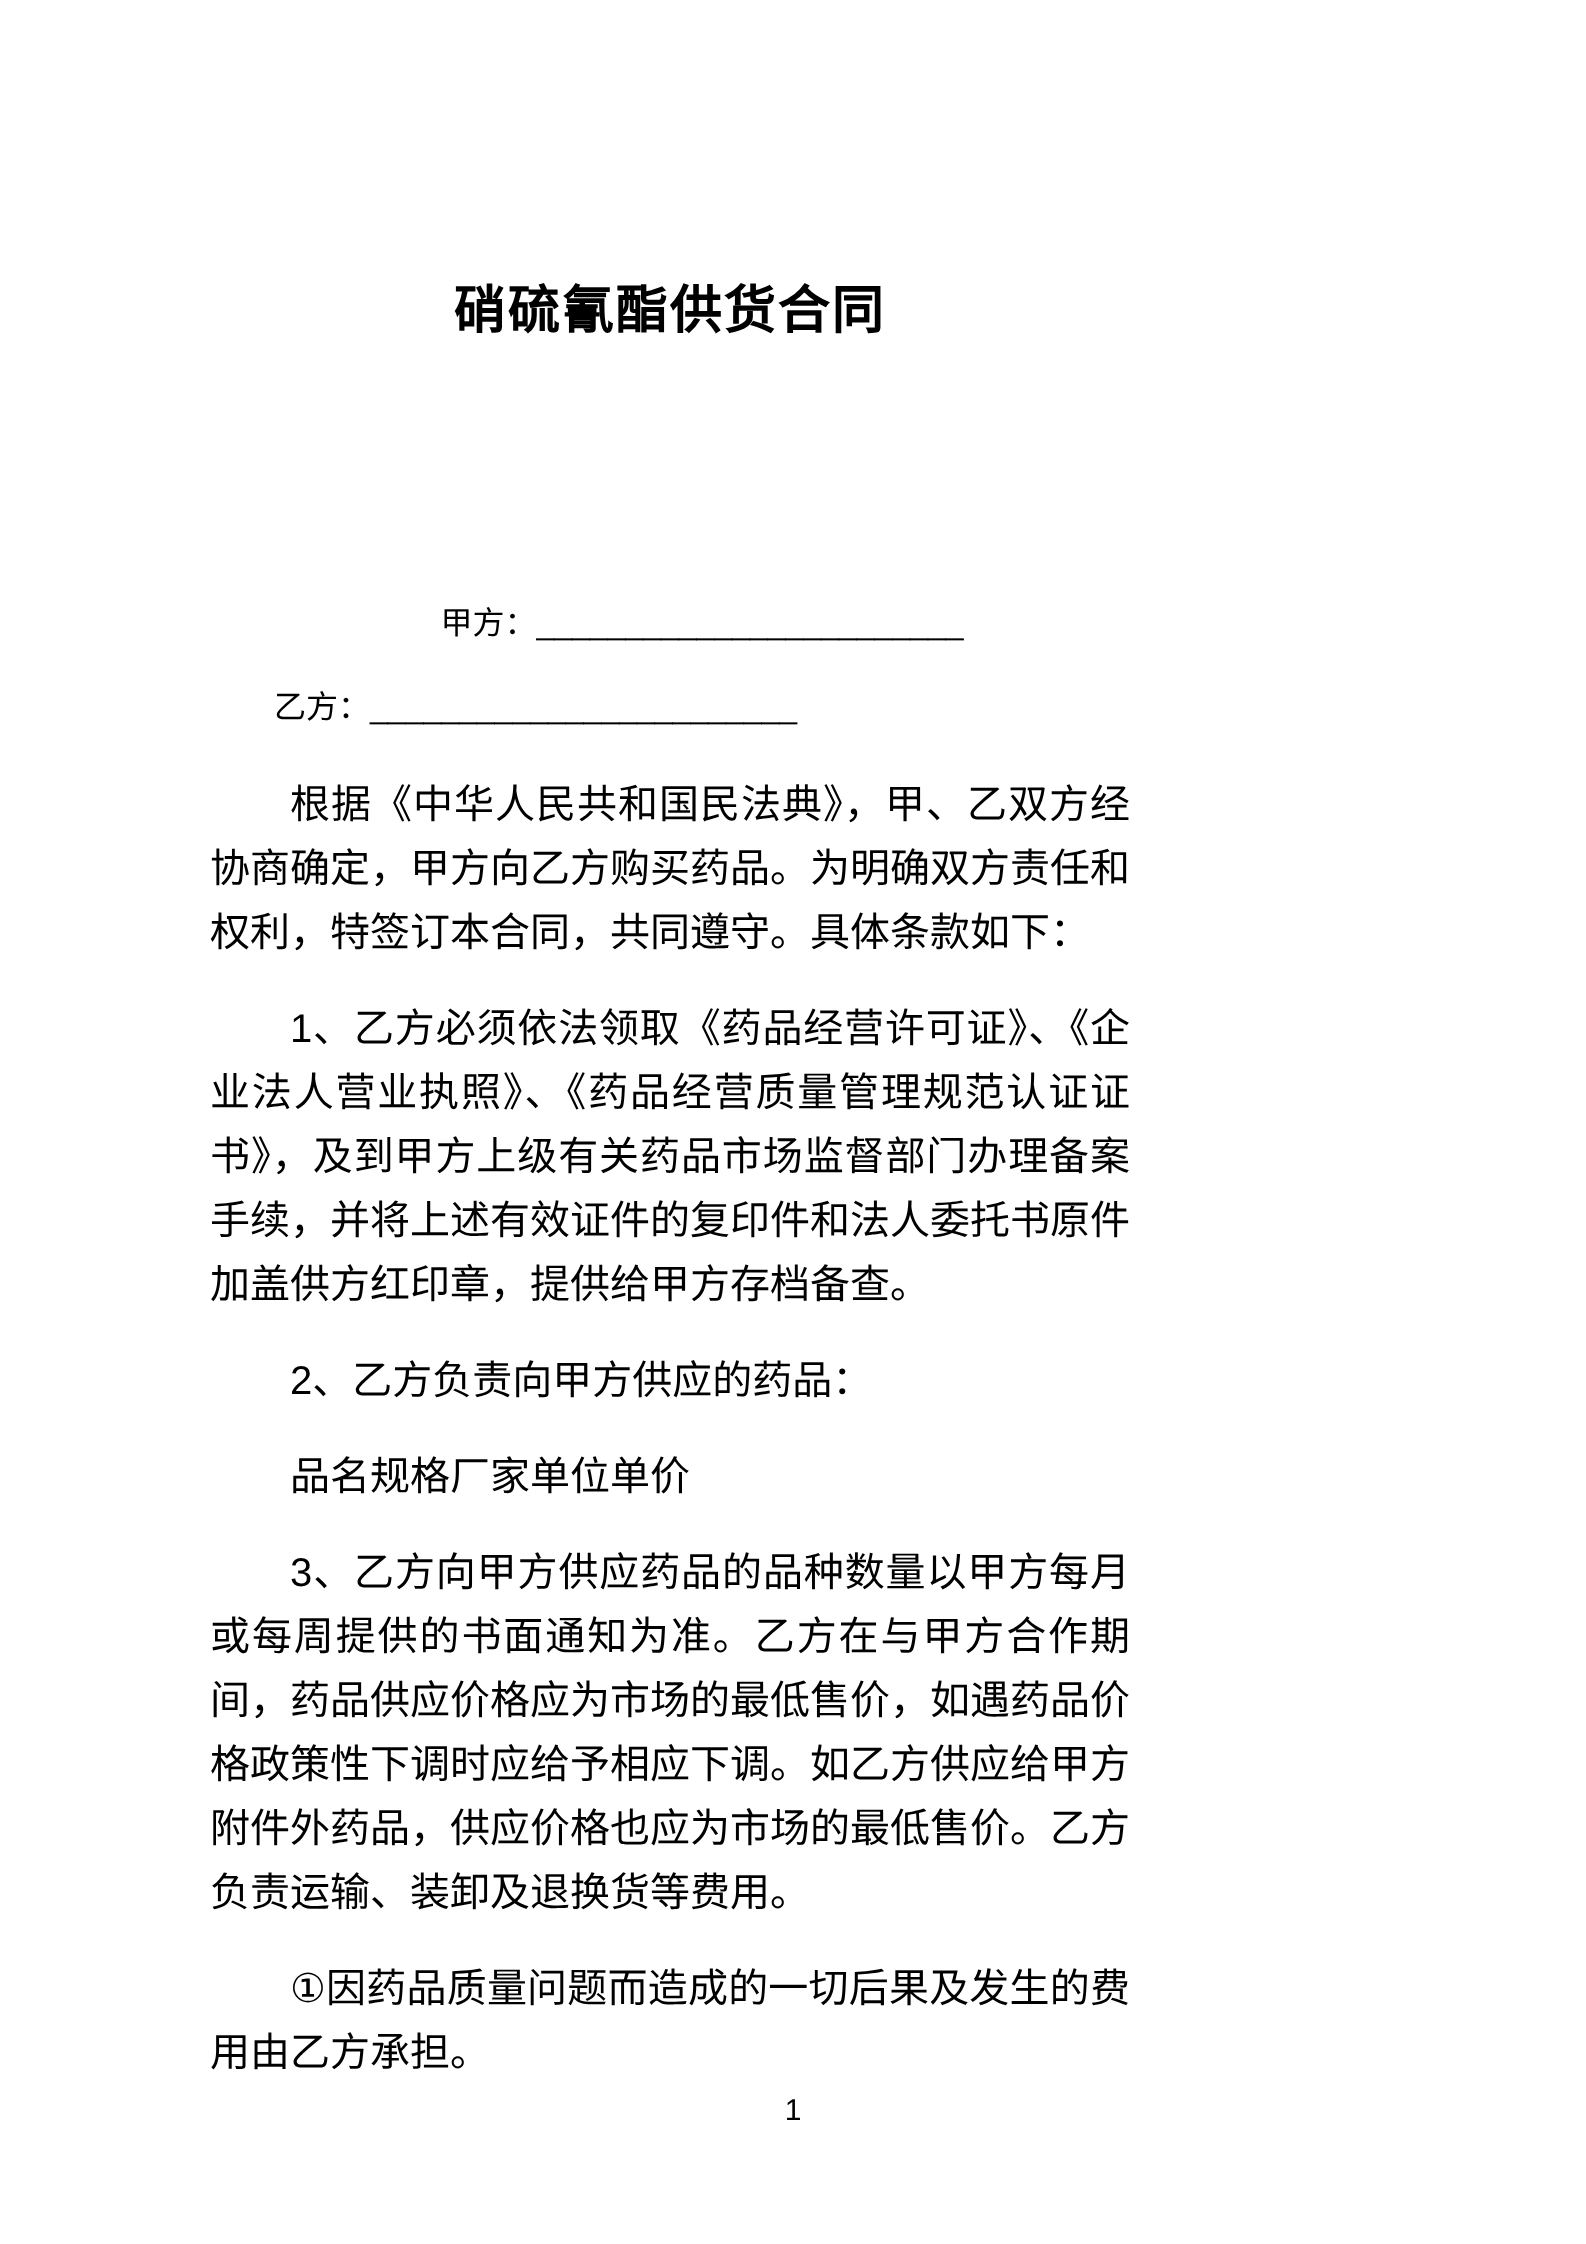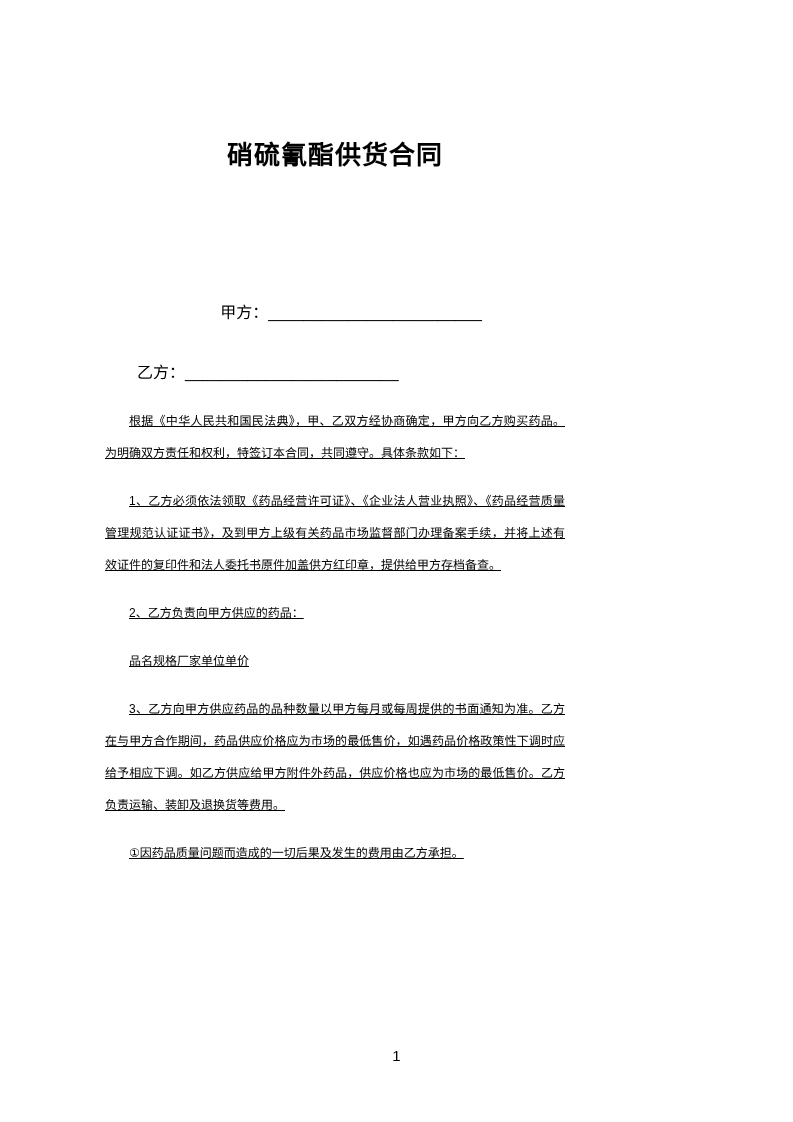--- a/index.html
+++ b/index.html
@@ -36,33 +36,32 @@
     font-size: 16px;
     line-height: 32px;
     text-indent: 2em;
     white-space: nowrap;
   }
   .party-row.first {
     margin-top: 124px;
     text-align: center;
   }
   .party-row.second {
-    margin-top: 28px;
+    margin-top: 10px;
   }
   .blank-line {
     letter-spacing: 0;
   }
   .para {
     margin: 16px 0 0 0;
-    font-size: 12px;
+    font-size: 20px;
     line-height: 32px;
     text-align: justify;
     text-indent: 2em;
     word-break: break-all;
-    text-decoration: underline;
   }
   .page-footer {
     position: absolute;
     top: 1046px;
     left: 0;
     width: 793px;
     text-align: center;
     font-size: 15px;
     line-height: 20px;
   }

